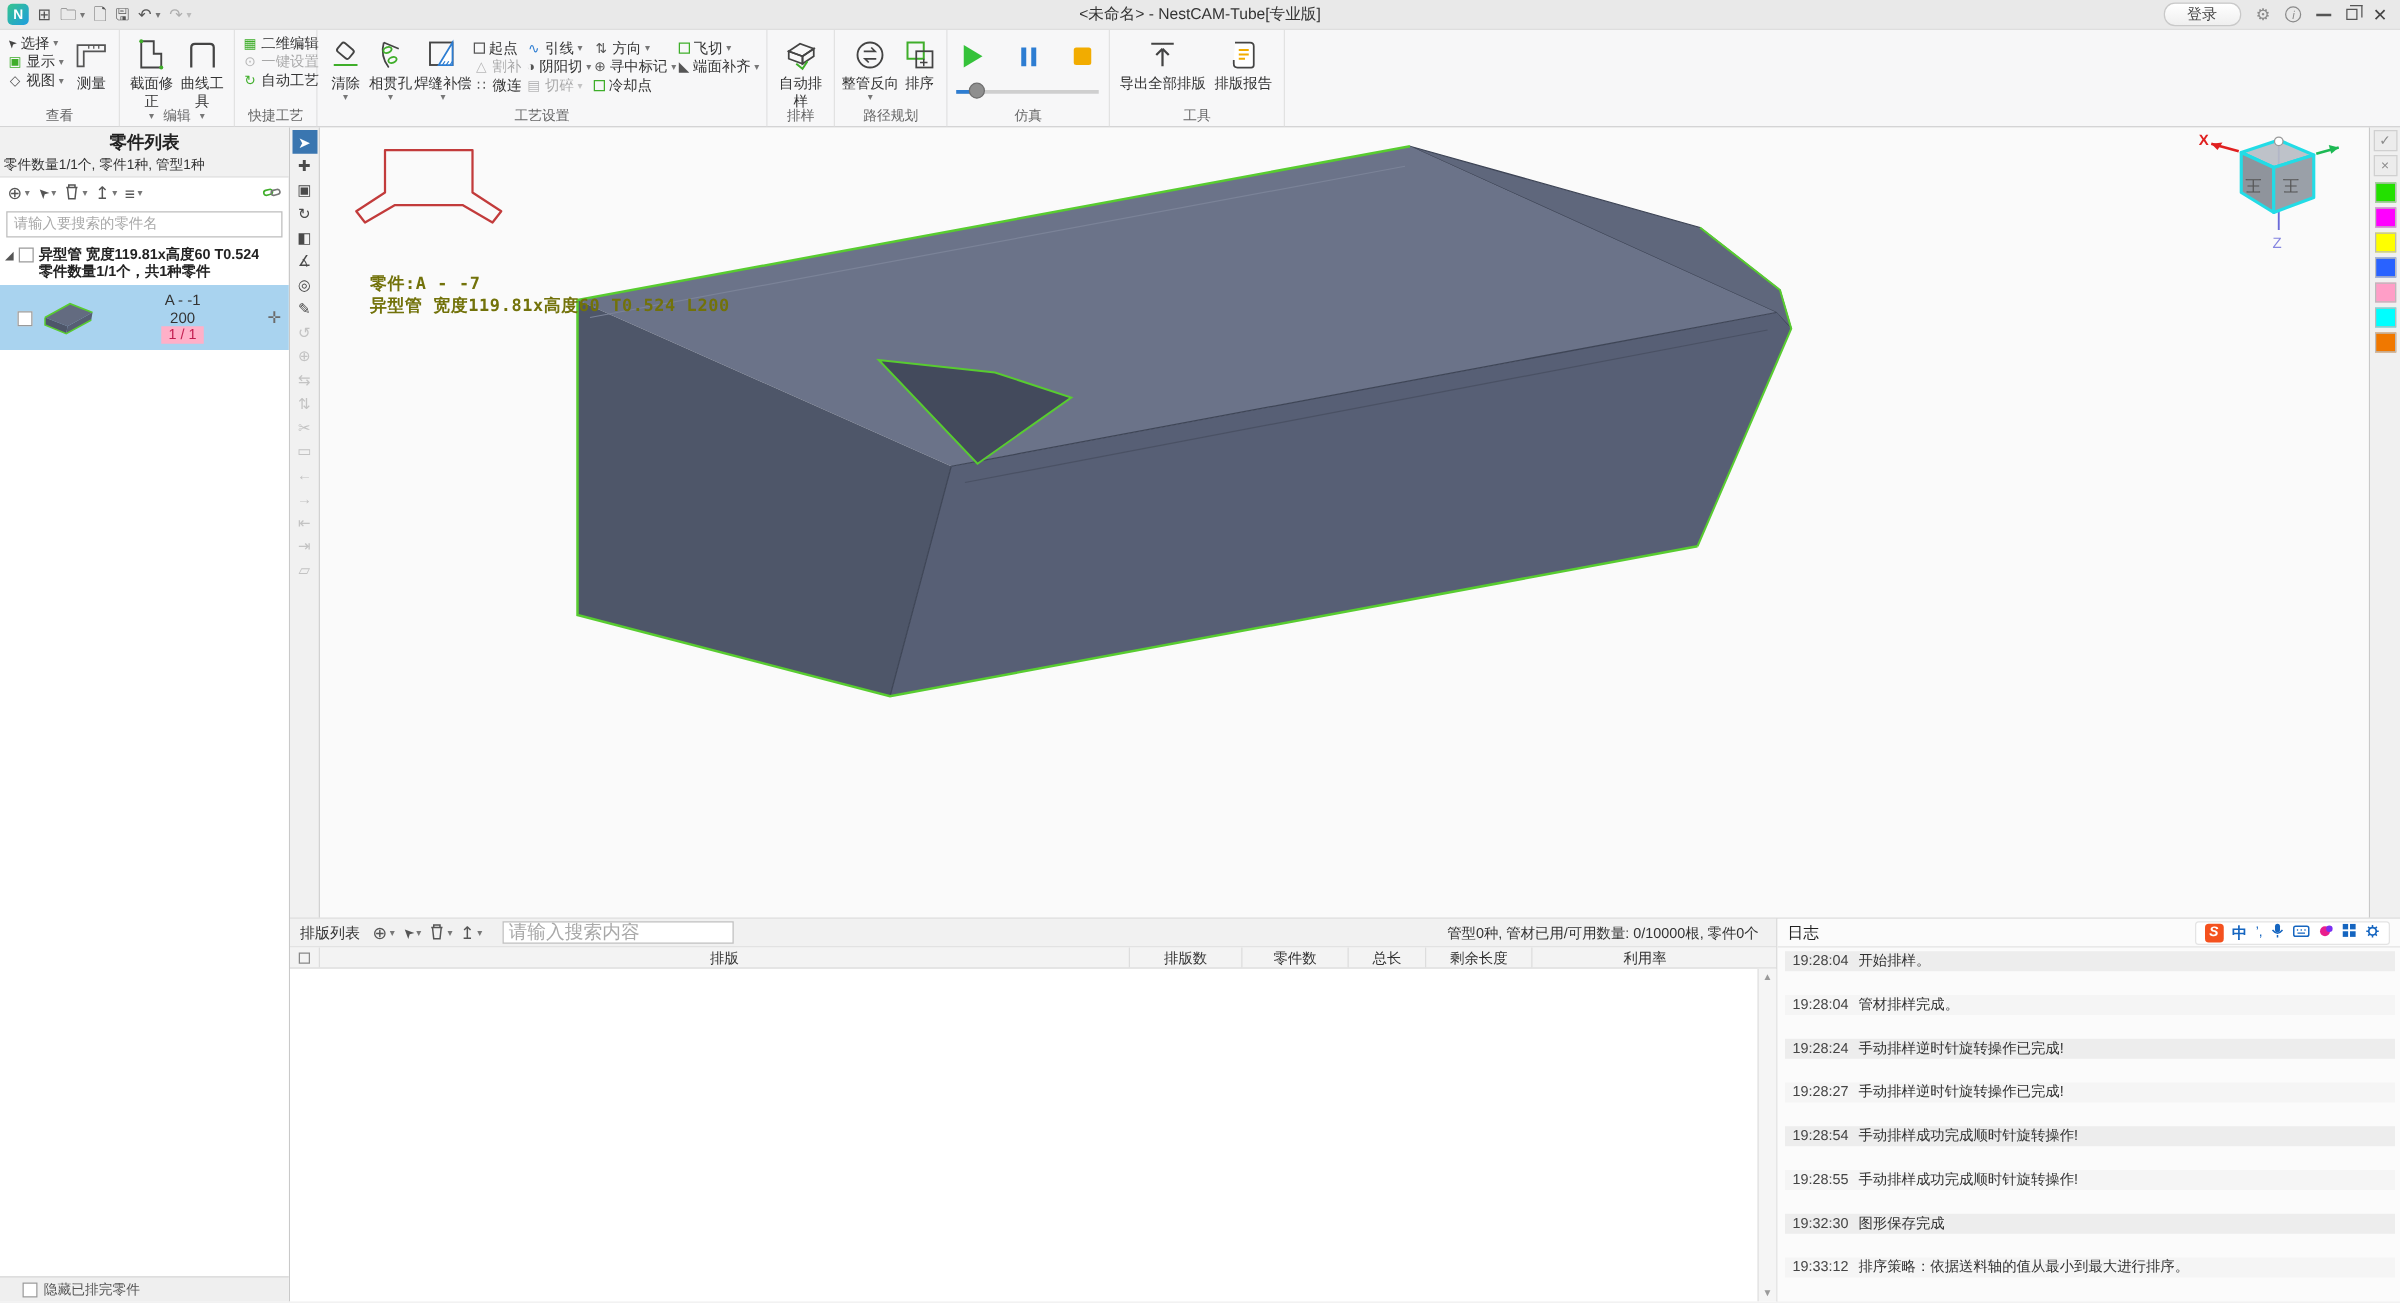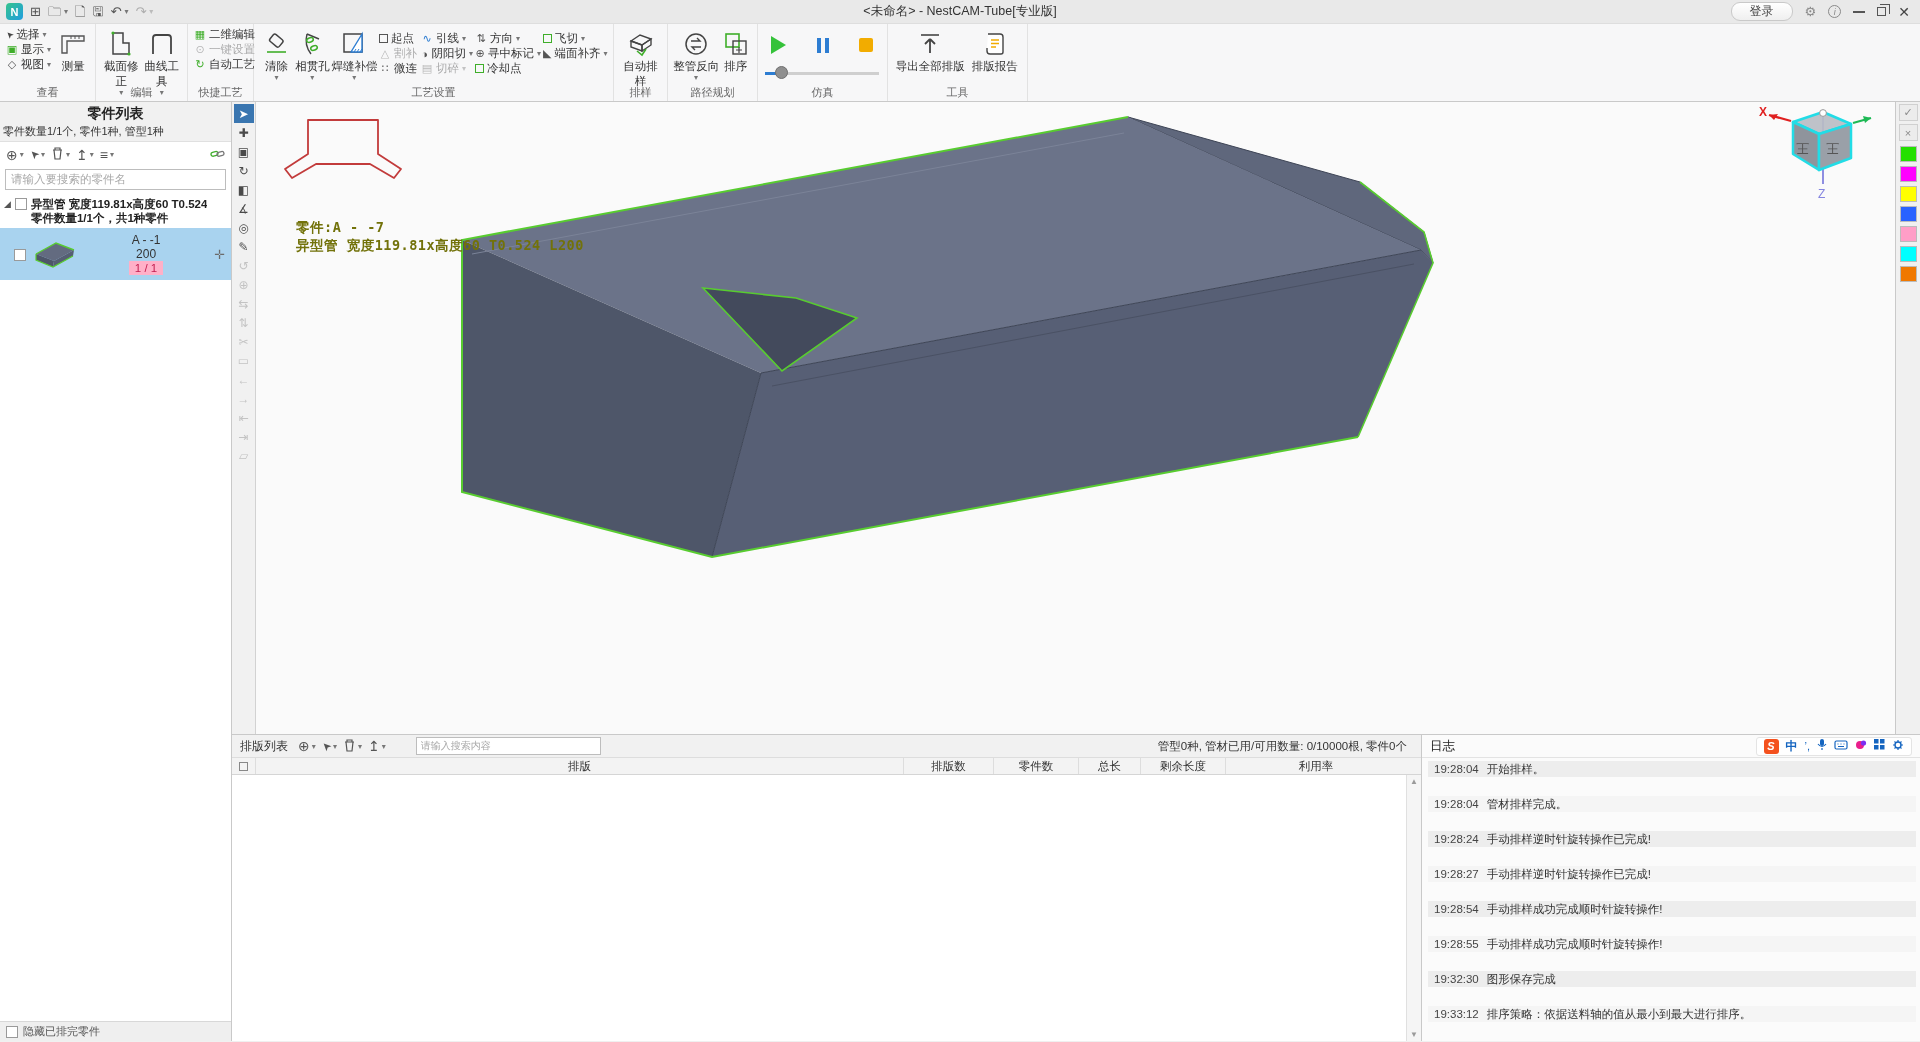--- a/index.html
+++ b/index.html
@@ -85,21 +85,21 @@
   .pp-tree { display:flex; gap:4px; padding:3px 2px 3px 4px; font-size:11.5px; }
   .tw { color:#555; font-size:9px; padding-top:2px; }
   .cb { width:12px; height:12px; border:1px solid #9a9a9a; background:#fff; flex:none; margin-top:1px; }
   .pp-tree .tt { font-weight:bold; color:#222; line-height:14px; white-space:nowrap; overflow:hidden; }
   .pp-item { height:52px; background:#a9d3ef; display:flex; align-items:center; padding:0 6px 0 14px; gap:6px; }
   .pp-item .meta { flex:1; display:flex; flex-direction:column; align-items:center; line-height:14px; }
   .badge { background:#ffb0c8; color:#c21d4f; padding:0 6px; font-size:11.5px; }
   .mover { color:#6b6b6b; font-size:13px; }
   .pp-fill { flex:1; background:#fff; }
   .pp-hide { height:20px; background:#efefef; border-top:1px solid #d8d8d8; display:flex; align-items:center;
-    gap:5px; padding-left:6px; font-size:11px; color:#555; }
+    gap:5px; padding-left:18px; font-size:11px; color:#555; }
 
   
   #rightcol { flex:1; display:flex; flex-direction:column; }
   #upper { height:742px; display:flex; border-bottom:1px solid #c9c9c9; }
 
   
   #vtool { width:24px; background:#f1f1f1; border-right:1px solid #d2d2d2; display:flex;
     flex-direction:column; align-items:center; padding-top:2px; }
   .vt { width:20px; height:19px; display:flex; align-items:center; justify-content:center;
     font-size:12px; color:#4a4a4a; }
@@ -119,22 +119,22 @@
   .rsb { width:19px; height:17px; background:#ececec; border:1px solid #d0d0d0; color:#8a8a8a;
     font-size:11px; display:flex; align-items:center; justify-content:center; }
   .swatch { width:17px; height:16px; border:1px solid #bbb; }
 
   
   #lower { flex:1; display:flex; background:#fff; }
   #nestpanel { width:1190px; border-right:1px solid #c9c9c9; display:flex; flex-direction:column; }
   .np-toolbar { height:23px; background:#f1f1f1; display:flex; align-items:center; gap:2px;
     padding:0 4px 0 8px; border-bottom:1px solid #ddd; }
   .np-toolbar .lbl { margin-right:8px; color:#333; }
-  .np-search { width:185px; height:18px; border:1px solid #bdbdbd; font-size:10px; padding:0 4px;
-    font-family:Liberation Mono, monospace; margin-left:24px; }
+  .np-search { width:185px; height:18px; border:1px solid #bdbdbd; font-size:15px; padding:0 4px;
+    font-family:Liberation Serif, serif; margin-left:10px; }
   .np-search::placeholder { color:#a9a9a9; }
   .np-sum { margin-left:auto; font-size:11.5px; color:#333; padding-right:10px; white-space:nowrap; }
   .np-header { height:17px; background:#f3f3f3; border-bottom:1px solid #d5d5d5; display:flex;
     font-size:11.5px; color:#333; }
   .nh { border-right:1px solid #ddd; display:flex; align-items:center; justify-content:center; }
   .nh-icon { width:24px; }
   .nh-icon i { display:block; width:9px; height:9px; border:1px solid #888; }
   .np-body { flex:1; background:#fff; position:relative; }
   .np-scroll { position:absolute; right:0; top:0; bottom:0; width:15px; background:#f5f5f5;
     border-left:1px solid #e0e0e0; display:flex; flex-direction:column; justify-content:space-between;

